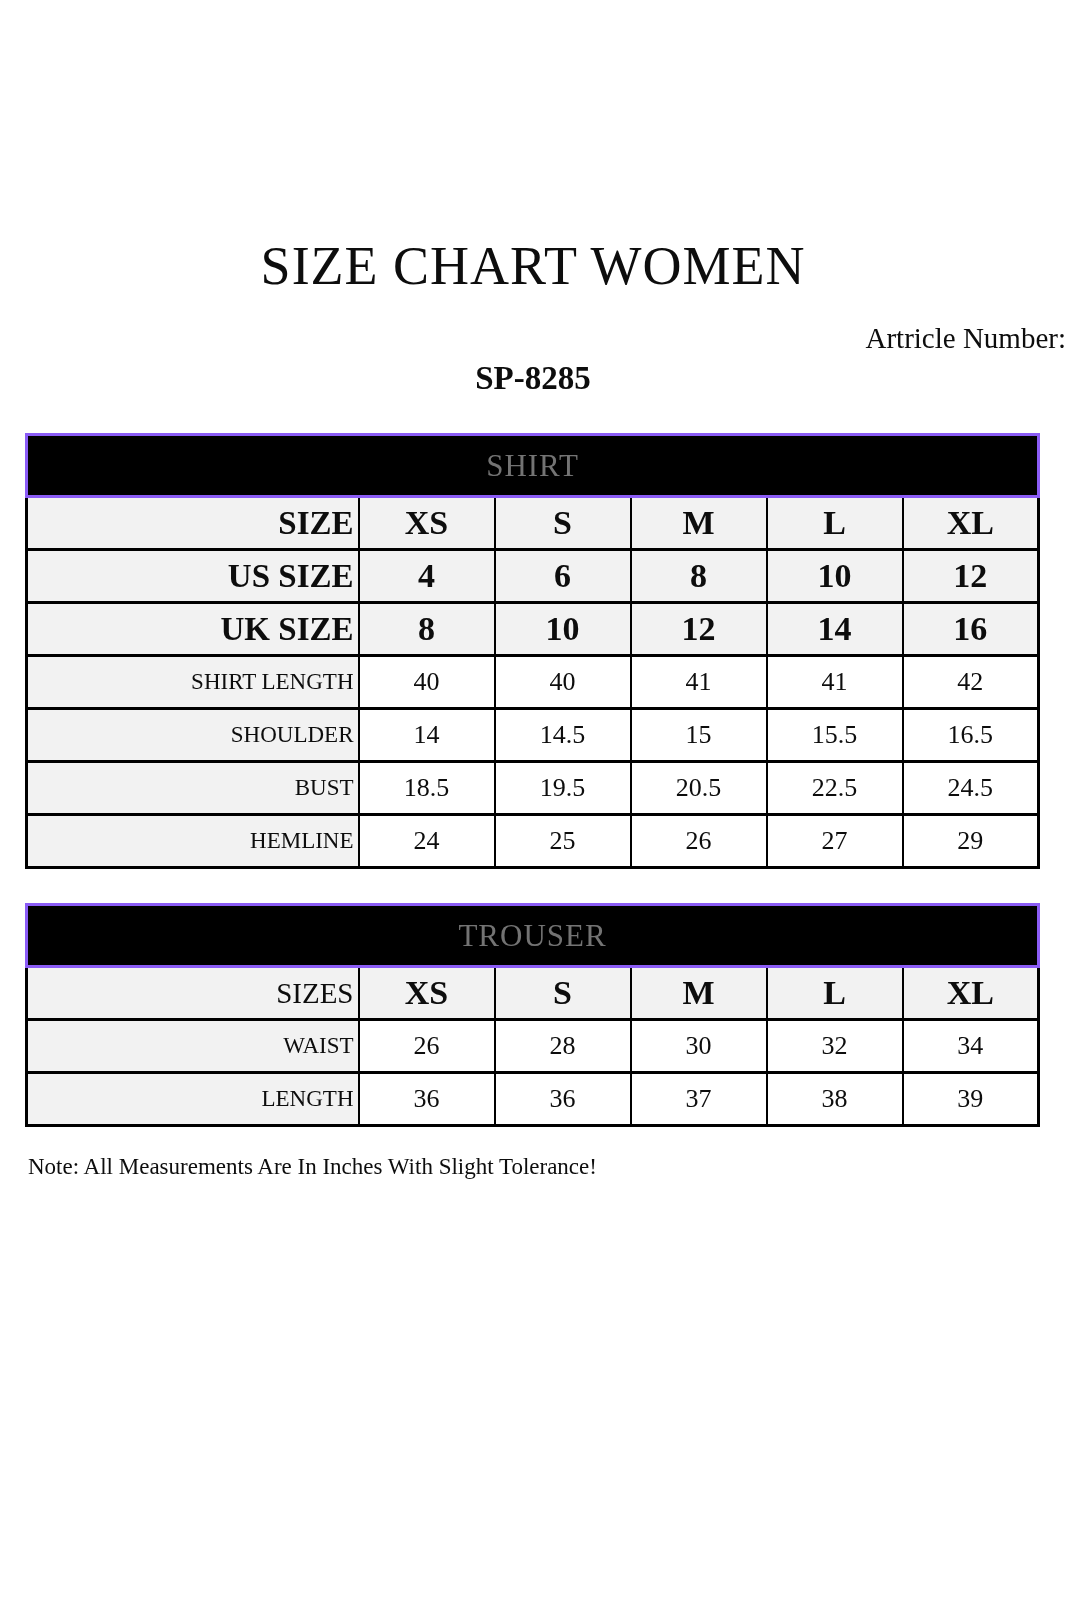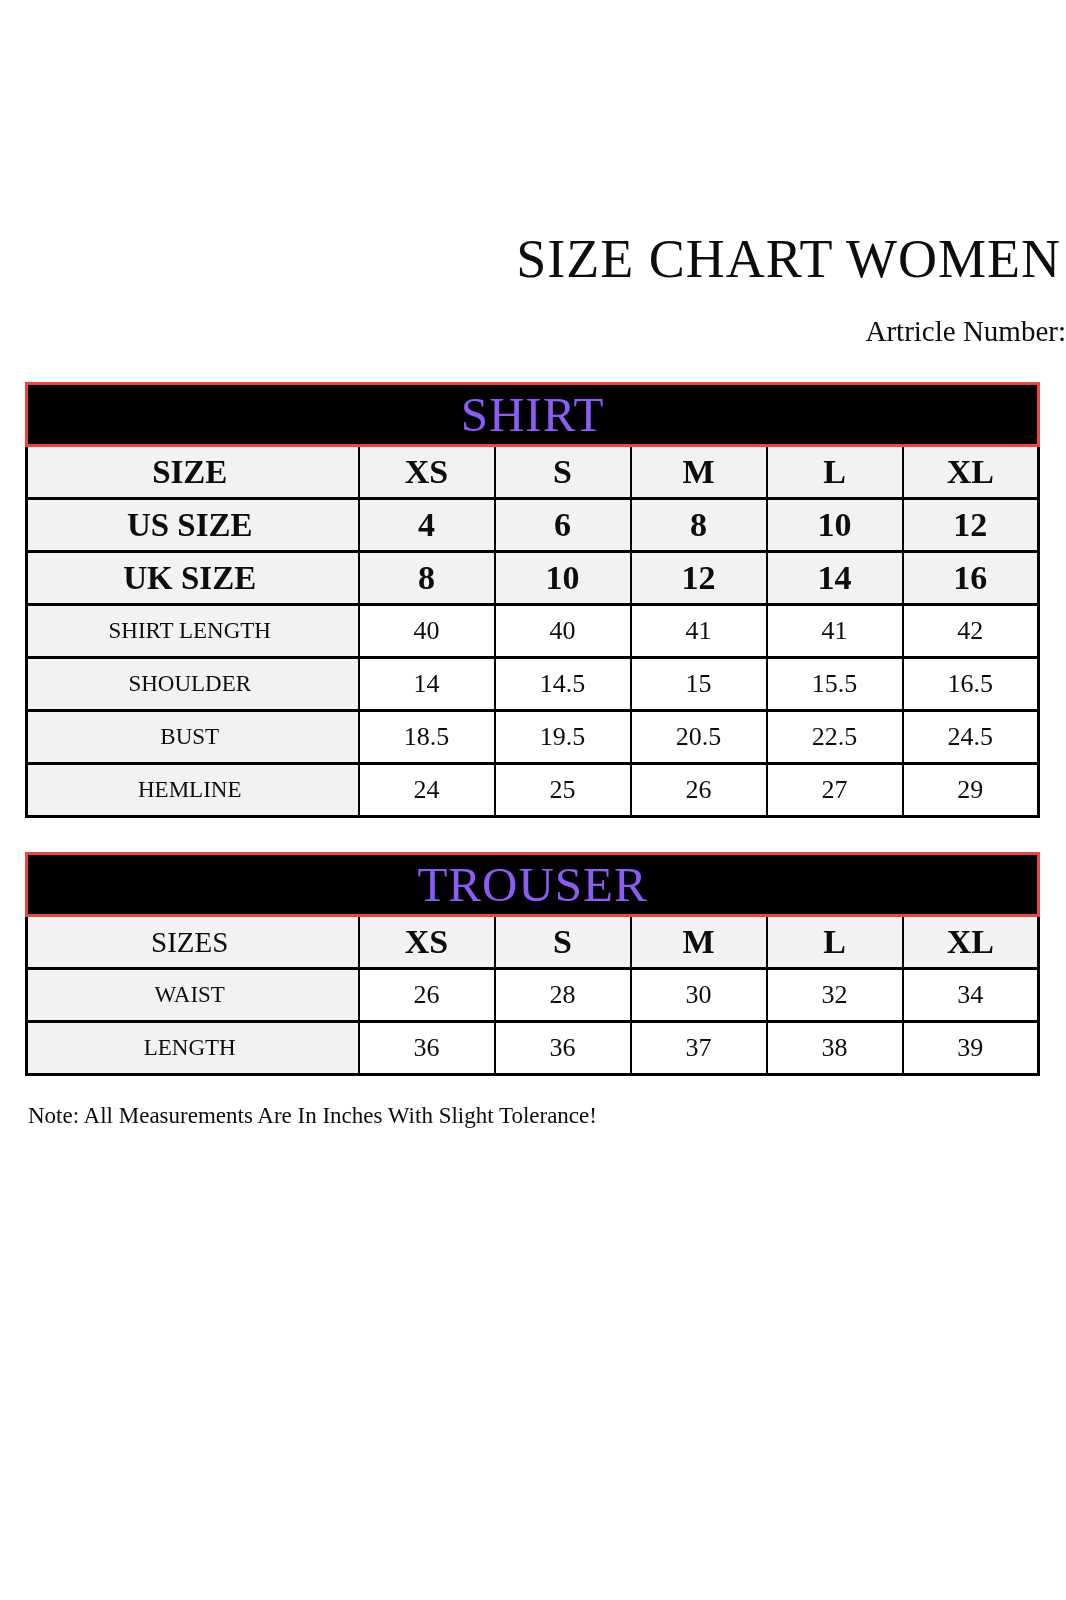--- a/index.html
+++ b/index.html
@@ -14,23 +14,23 @@
     color: #0d0d0d;
   }
   .page {
     position: relative;
     width: 1066px;
     height: 1600px;
     background: #ffffff;
     overflow: hidden;
   }
   .title {
-    margin: 5px;
+    margin: 12px;
     padding-top: 226px;
-    text-align: right;
+    text-align: center;
     font-size: 54px;
     font-weight: normal;
     line-height: 1.05;
     letter-spacing: 1px;
     white-space: nowrap;
   }
   .article-label {
     margin-top: 26px;
     text-align: right;
     font-size: 29px;
@@ -47,44 +47,44 @@
     width: 1015px;
     margin: 34px 0 0 25px;
     border-collapse: collapse;
     table-layout: fixed;
     border: 3px solid #000000;
   }
   table.size-table.trouser {
   }
   th.band {
     background: #000000;
-    color: #8b5cf6;
-    font-size: 49px;
+    color: #737373;
+    font-size: 31px;
     font-weight: normal;
     letter-spacing: 1px;
     height: 57px;
-    border: 3px solid #ef4444;
+    border: 3px solid #8b5cf6;
     text-align: center;
     vertical-align: middle;
   }
   tbody tr {
     height: 53px;
   }
   tbody th, tbody td {
     border-style: solid;
     border-color: #000000;
     border-width: 3px 2px;
     vertical-align: middle;
   }
   th.rlabel {
-    text-align: center;
+    text-align: right;
     background: #f2f2f2;
     font-weight: normal;
     font-size: 23px;
-    padding: 0 12px 0 6px;
+    padding: 0 4px 0 6px;
   }
   th.rlabel.lbl-bold {
     font-weight: bold;
     font-size: 33px;
   }
   th.rlabel.lbl-large {
     font-size: 29px;
   }
   td.val {
     text-align: center;
@@ -108,20 +108,21 @@
 </style>
 </head>
 <body>
 
 <div class="page">
 
   <h1 class="title">SIZE CHART WOMEN</h1>
 
   <div class="article-label">Artricle Number:</div>
 
+  <div class="article-number">SP-8285</div>
 
   <table class="size-table shirt">
       <colgroup>
         <col style="width: 332px;">
         <col style="width: 136px;">
         <col style="width: 136px;">
         <col style="width: 136px;">
         <col style="width: 136px;">
         <col style="width: 136px;">
       </colgroup>

